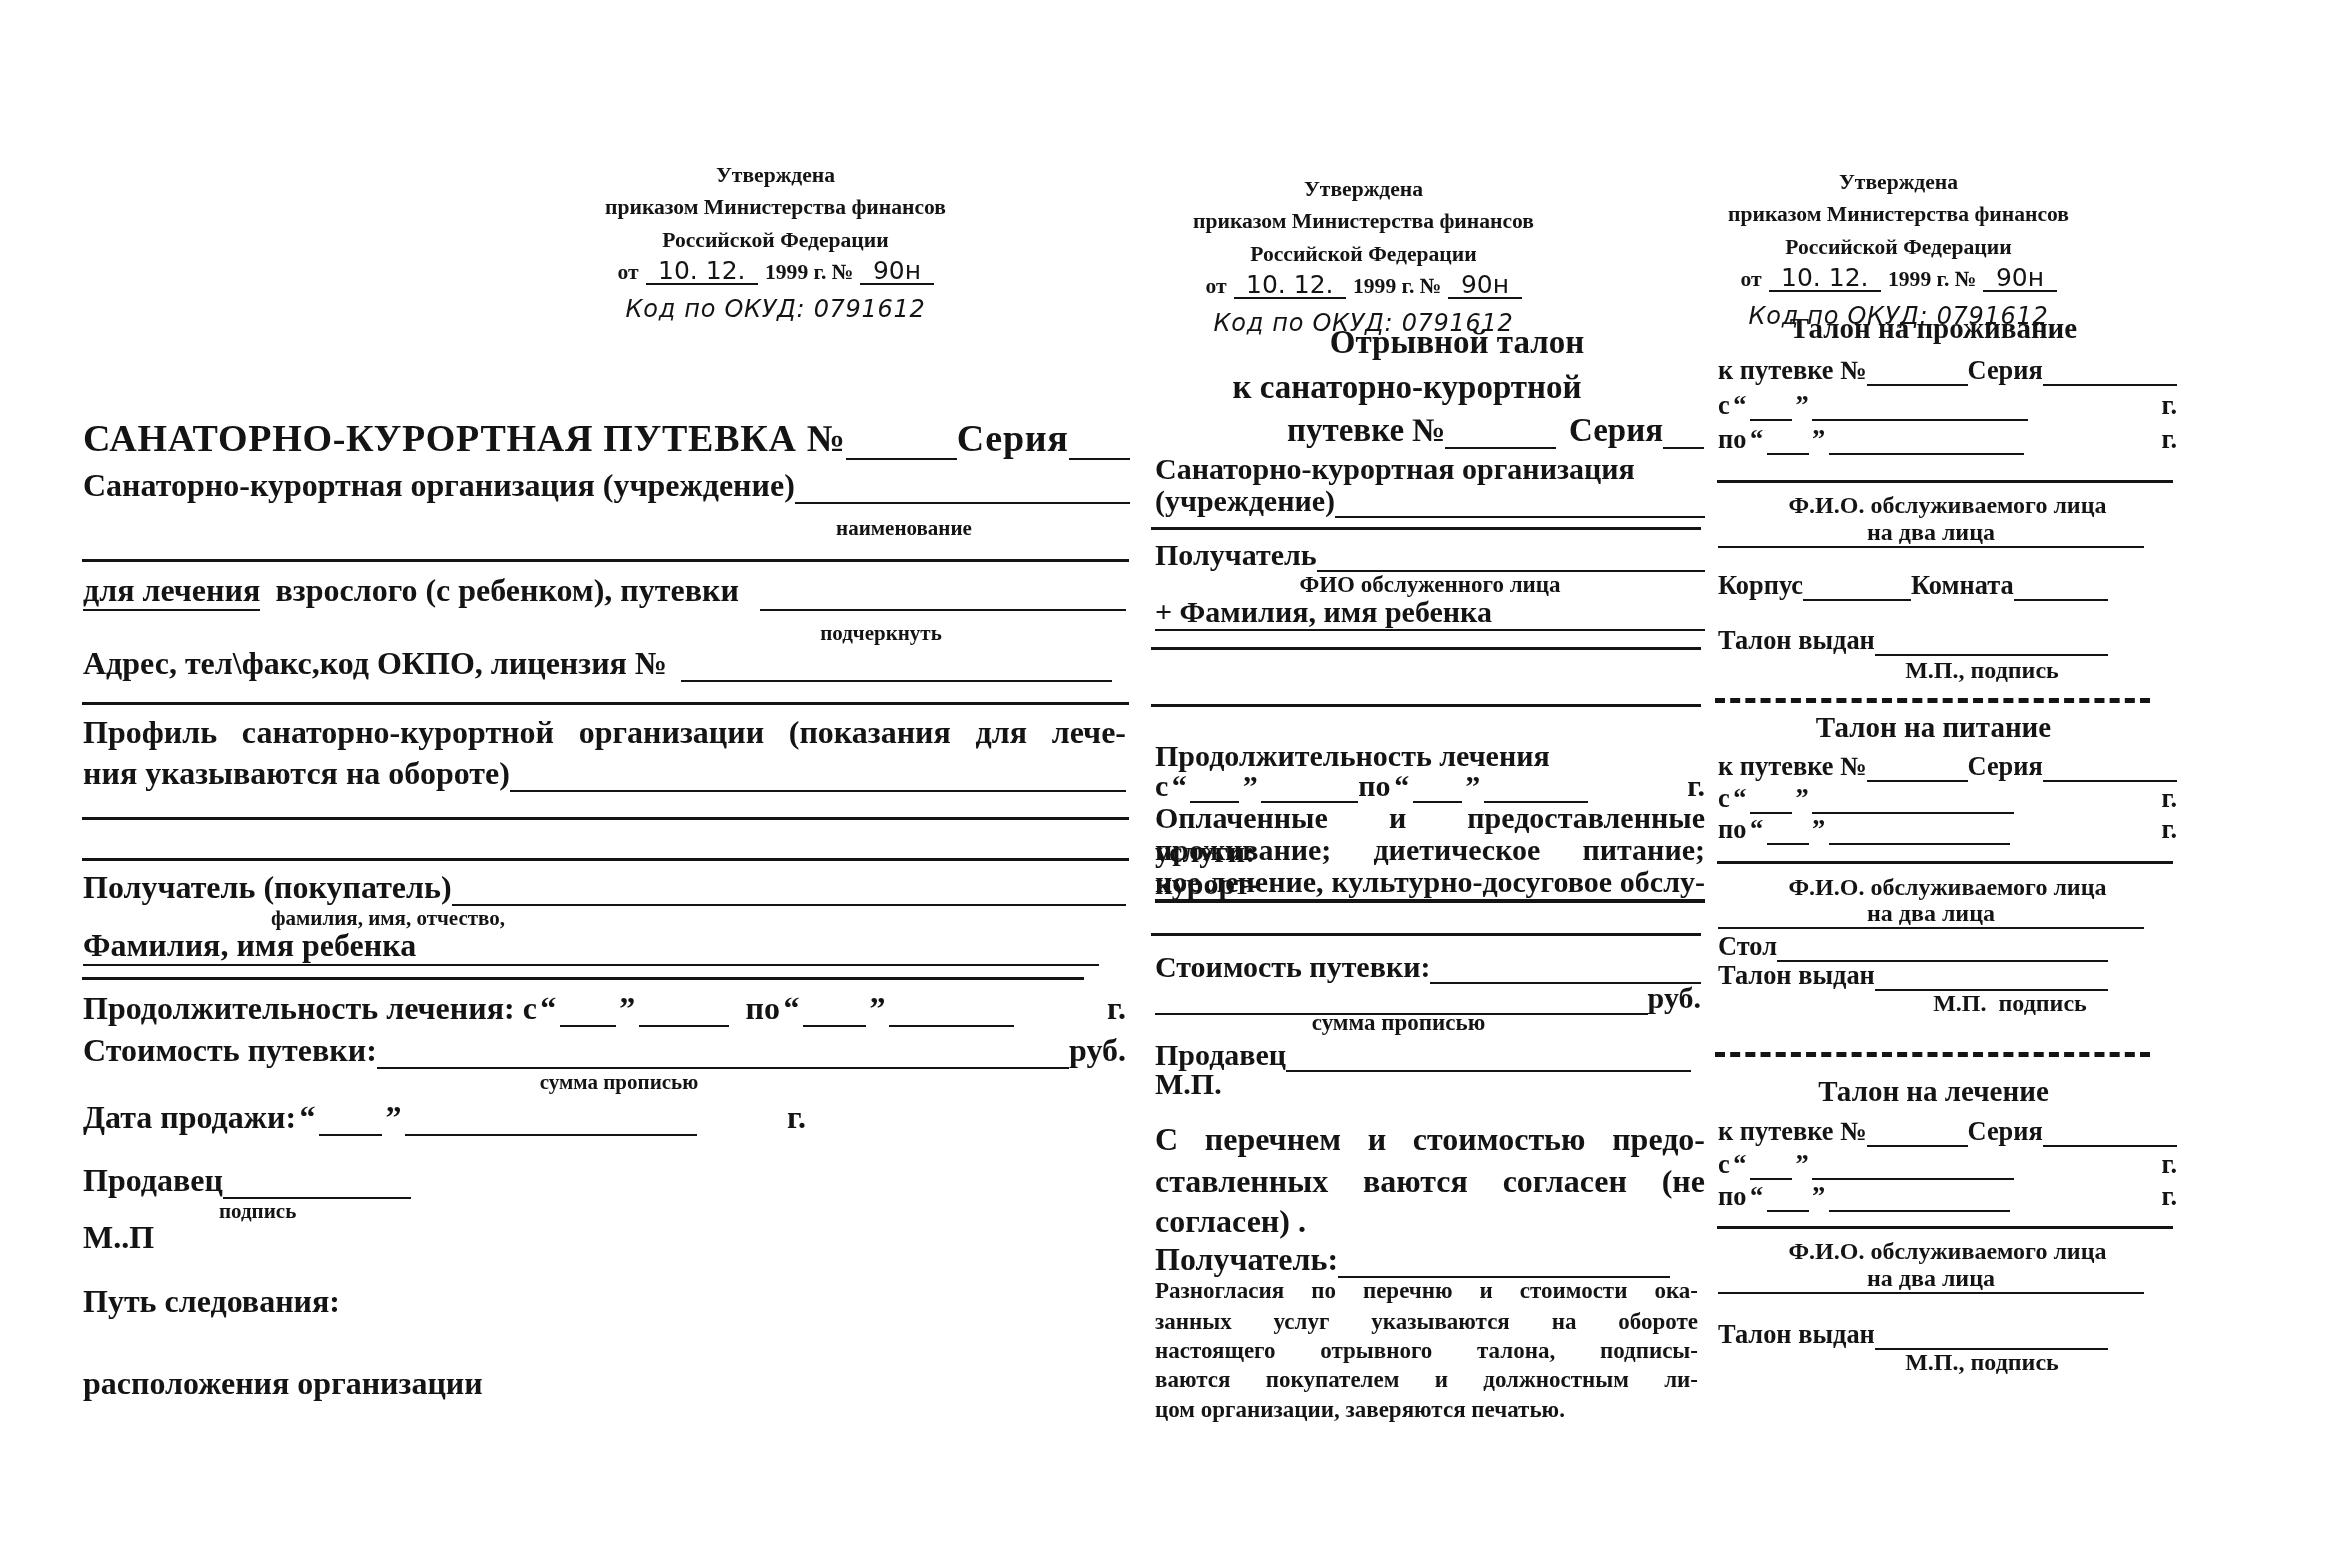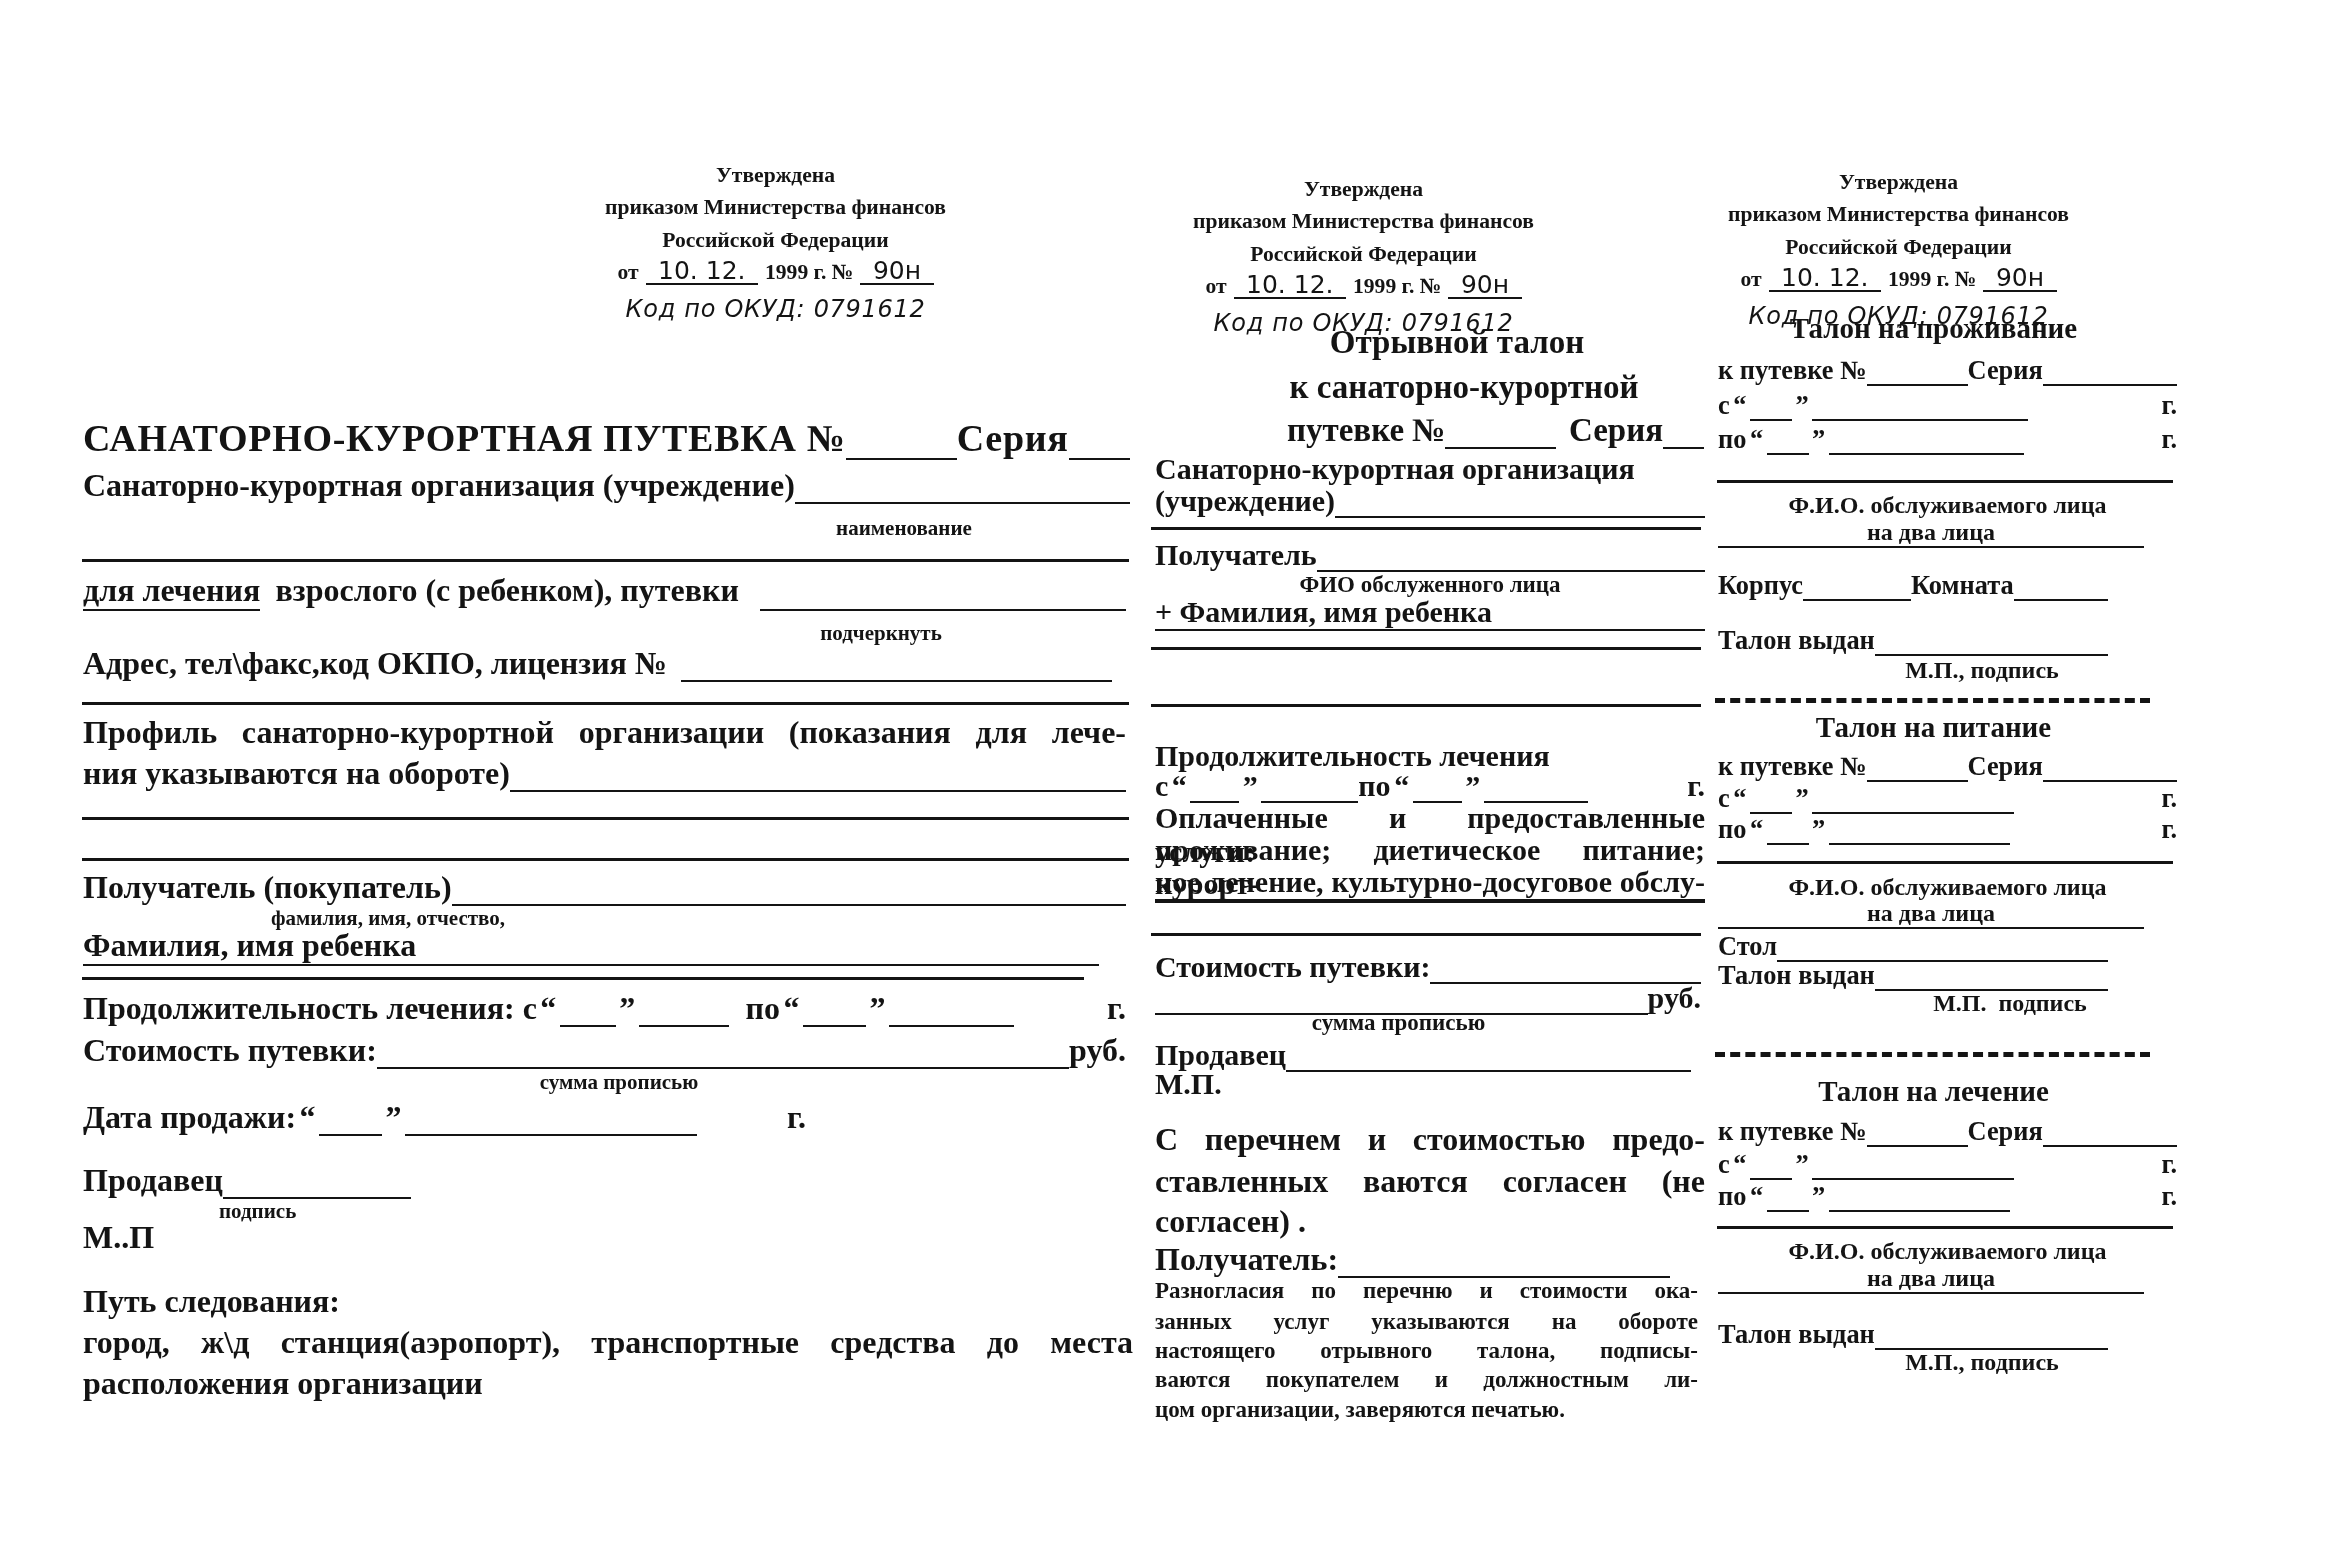--- a/index.html
+++ b/index.html
@@ -174,25 +174,24 @@
   </div>
 
   <div class="r fz-l" style="left:83px;top:1162px;width:417px">
     <span>Продавец</span>
     <span class="bl" style="width:188px"></span>
   </div>
   <div class="t hint" style="left:219px;top:1199px">подпись</div>
   <div class="t fz-l" style="left:83px;top:1219px">М..П</div>
 
   <div class="t fz-l" style="left:83px;top:1283px">Путь следования:</div>
-  <div class="jrow fz-l" style="left:83px;top:1324px;width:1050px">город, ж\д станция(аэропорт), транспортные средства до места</div>
   <div class="t fz-l" style="left:83px;top:1365px">расположения организации</div>
 
   <div class="ctrblk fz-mt" style="left:1182px;top:324px;width:550px">Отрывной талон</div>
-  <div class="ctrblk fz-mt" style="left:1189px;top:369px;width:550px">к санаторно-курортной</div>
+  <div class="ctrblk fz-mt" style="left:1132px;top:369px;width:550px">к санаторно-курортной</div>
 
   <div class="r fz-mt" style="left:1287px;top:412px;width:417px">
     <span>путевке №</span>
     <span class="bl" style="width:111px"></span>
     <span class="gap" style="width:12.5px"></span>
     <span>Серия</span>
     <span class="bl grow"></span>
   </div>
 
   <div class="t fz-m" style="left:1155px;top:452px">Санаторно-курортная организация</div>

